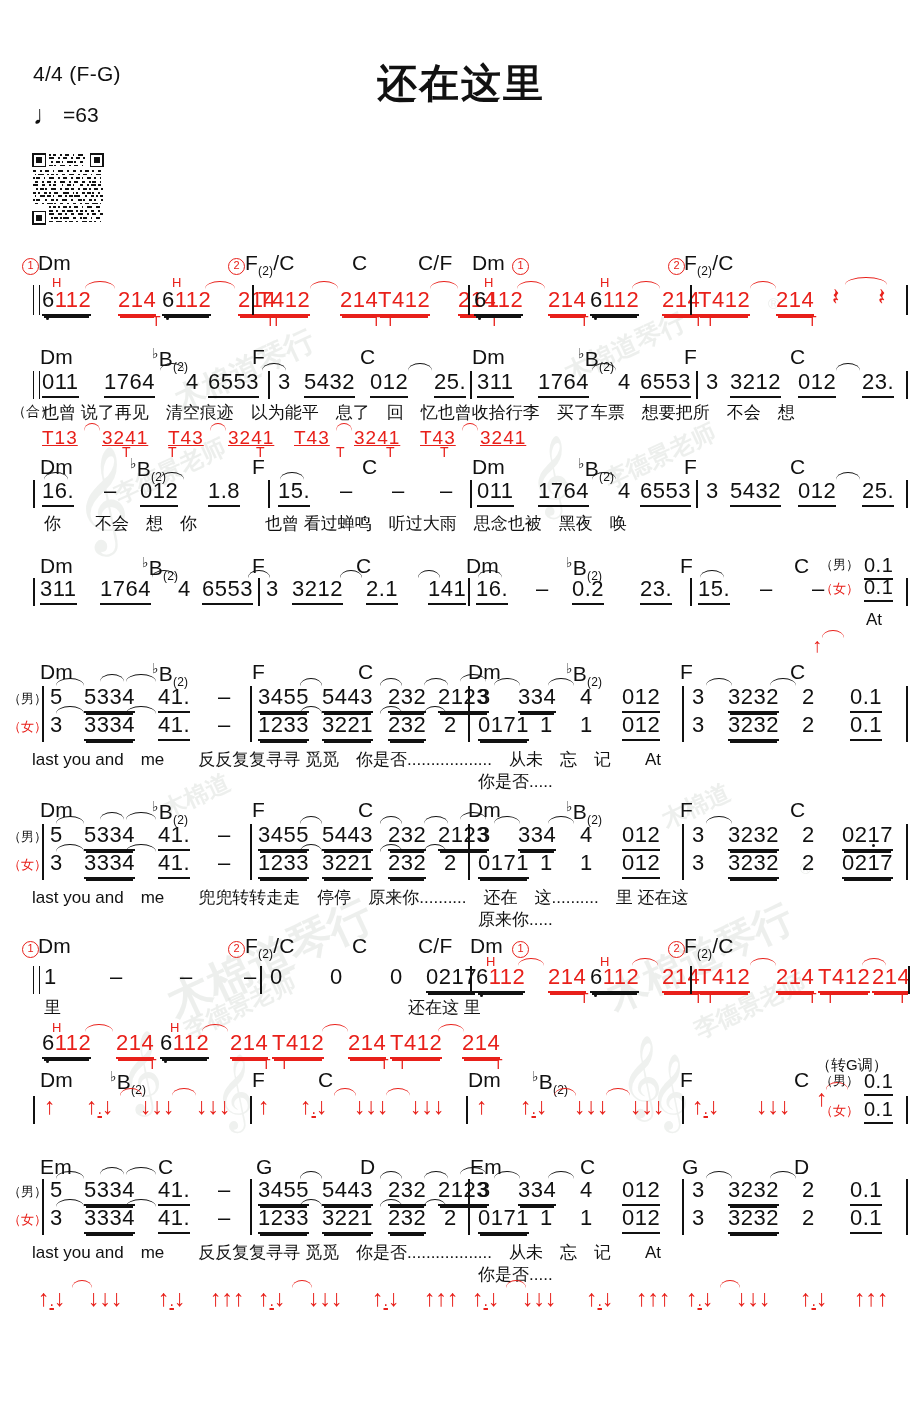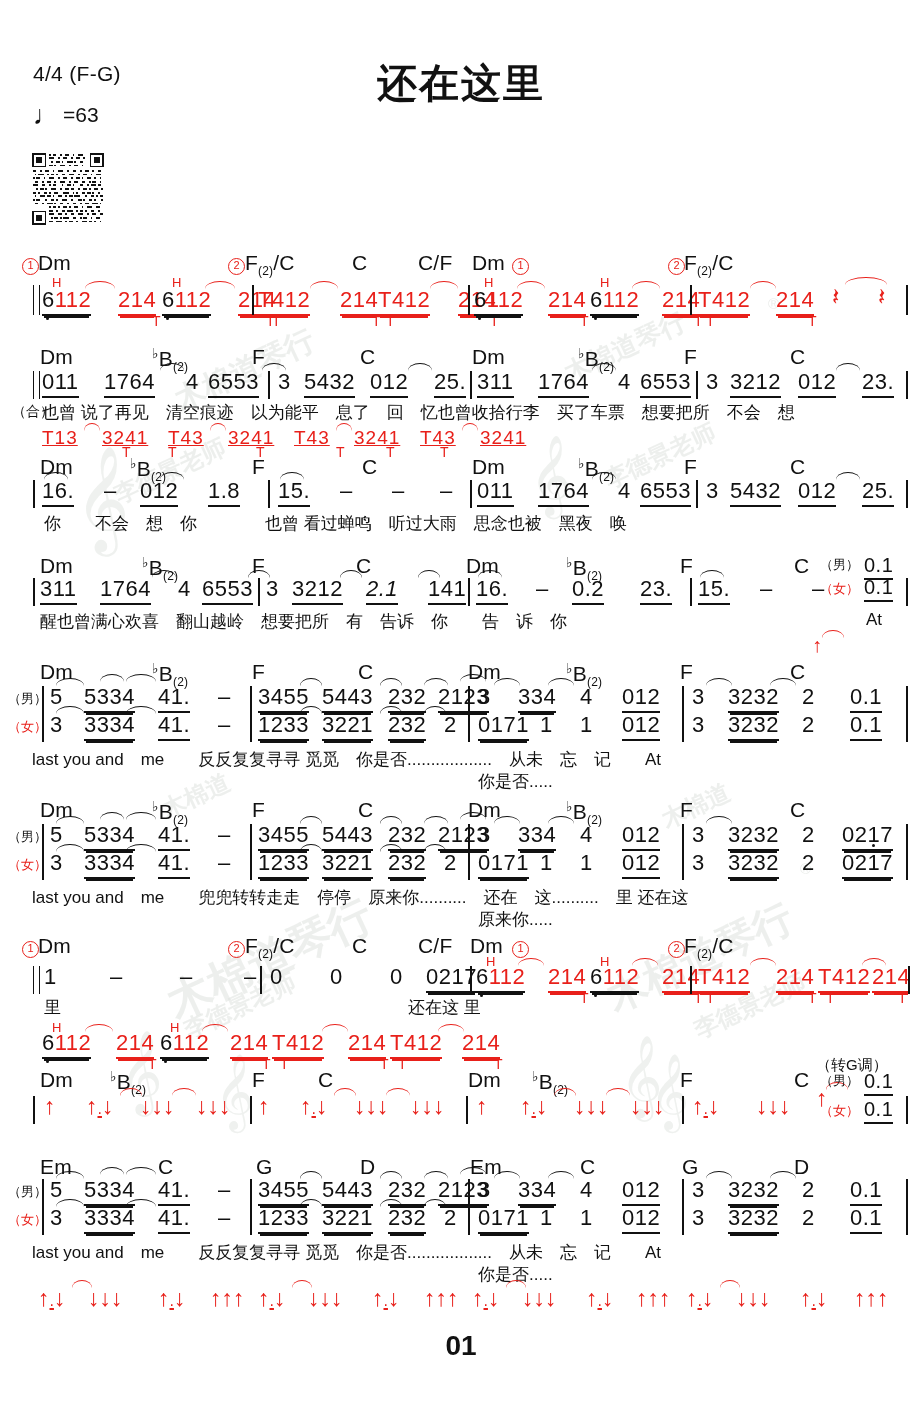--- a/index.html
+++ b/index.html
@@ -481,41 +481,40 @@
     <div class="n blk u1" style="left:40px;top:26px;">311</div>
     <div class="n blk u1" style="left:100px;top:26px;">1764</div>
     <div class="tie blk" style="left:152px;top:20px;width:24px;"></div>
     <div class="n blk" style="left:178px;top:26px;">4</div>
     <div class="n blk u1" style="left:202px;top:26px;">6553</div>
     <div class="tie blk" style="left:248px;top:20px;width:22px;"></div>
     <div class="bar" style="left:258px;top:28px;height:28px;"></div>
     <div class="n blk" style="left:266px;top:26px;">3</div>
     <div class="n blk u1" style="left:292px;top:26px;">3212</div>
     <div class="tie blk" style="left:340px;top:20px;width:22px;"></div>
-    <div class="n blk u1" style="left:366px;top:26px;font-style:italic;">2.1</div>
+    <div class="n blk u1" style="left:366px;top:26px;">2.1</div>
     <div class="tie blk" style="left:418px;top:20px;width:22px;"></div>
     <div class="n blk u1" style="left:428px;top:26px;">141</div>
     <div class="bar" style="left:468px;top:28px;height:28px;"></div>
     <div class="tie blk" style="left:478px;top:20px;width:24px;"></div>
     <div class="n blk u1" style="left:476px;top:26px;">16.</div>
     <div class="n blk" style="left:536px;top:26px;">–</div>
     <div class="n blk u1" style="left:572px;top:26px;">0.2</div>
     <div class="n blk u1" style="left:640px;top:26px;">23.</div>
     <div class="bar" style="left:690px;top:28px;height:28px;"></div>
     <div class="tie blk" style="left:700px;top:20px;width:24px;"></div>
     <div class="n blk u1" style="left:698px;top:26px;">15.</div>
     <div class="n blk" style="left:760px;top:26px;">–</div>
     <div class="n blk" style="left:812px;top:26px;">–</div>
     <div class="tag" style="left:820px;top:6px;">（男）</div>
     <div class="n blk u1" style="left:864px;top:4px;font-size:20px;">0.1</div>
     <div class="tag red" style="left:820px;top:30px;">（女）</div>
     <div class="n blk u1" style="left:864px;top:26px;font-size:20px;">0.1</div>
     <div class="bar" style="left:906px;top:28px;height:28px;"></div>
 
-    <div class="lyr" style="left:40px;top:60px;">醒也曾满心欢喜　翻山越岭　想要把所　有　告诉　你　　告　诉　你</div>
     <div class="lyr" style="left:866px;top:60px;">At</div>
     <div class="n red" style="left:812px;top:84px;font-size:20px;">↑</div>
     <div class="tie red" style="left:822px;top:80px;width:22px;"></div>
   </div>
 
   <div class="sys" style="top:660px;height:130px;">
     <div class="chord" style="left:40px;top:0px;">Dm</div>
     <div class="chord" style="left:152px;top:0px;"><span class="fl">♭</span>B<sub>(2)</sub></div>
     <div class="chord" style="left:252px;top:0px;">F</div>
     <div class="chord" style="left:358px;top:0px;">C</div>
@@ -875,14 +874,13 @@
     <div class="tie red" style="left:506px;top:-6px;width:20px;"></div>
     <div class="arrowrow" style="left:586px;top:0px;text-decoration:underline;"><span class="ar">↑</span><span style="font-size:16px">.</span><span class="ar">↓</span></div>
     <div class="arrowrow" style="left:636px;top:0px;text-decoration:underline;"><span class="ar">↑</span><span class="ar">↑</span><span class="ar">↑</span></div>
     <div class="arrowrow" style="left:686px;top:0px;text-decoration:underline;"><span class="ar">↑</span><span style="font-size:16px">.</span><span class="ar">↓</span></div>
     <div class="arrowrow" style="left:736px;top:0px;text-decoration:underline;"><span class="ar">↓</span><span class="ar">↓</span><span class="ar">↓</span></div>
     <div class="tie red" style="left:720px;top:-6px;width:20px;"></div>
     <div class="arrowrow" style="left:800px;top:0px;text-decoration:underline;"><span class="ar">↑</span><span style="font-size:16px">.</span><span class="ar">↓</span></div>
     <div class="arrowrow" style="left:854px;top:0px;text-decoration:underline;"><span class="ar">↑</span><span class="ar">↑</span><span class="ar">↑</span></div>
   </div>
 
-  <div class="pagenum">01</div>
 </div>
 
 </body></html>

